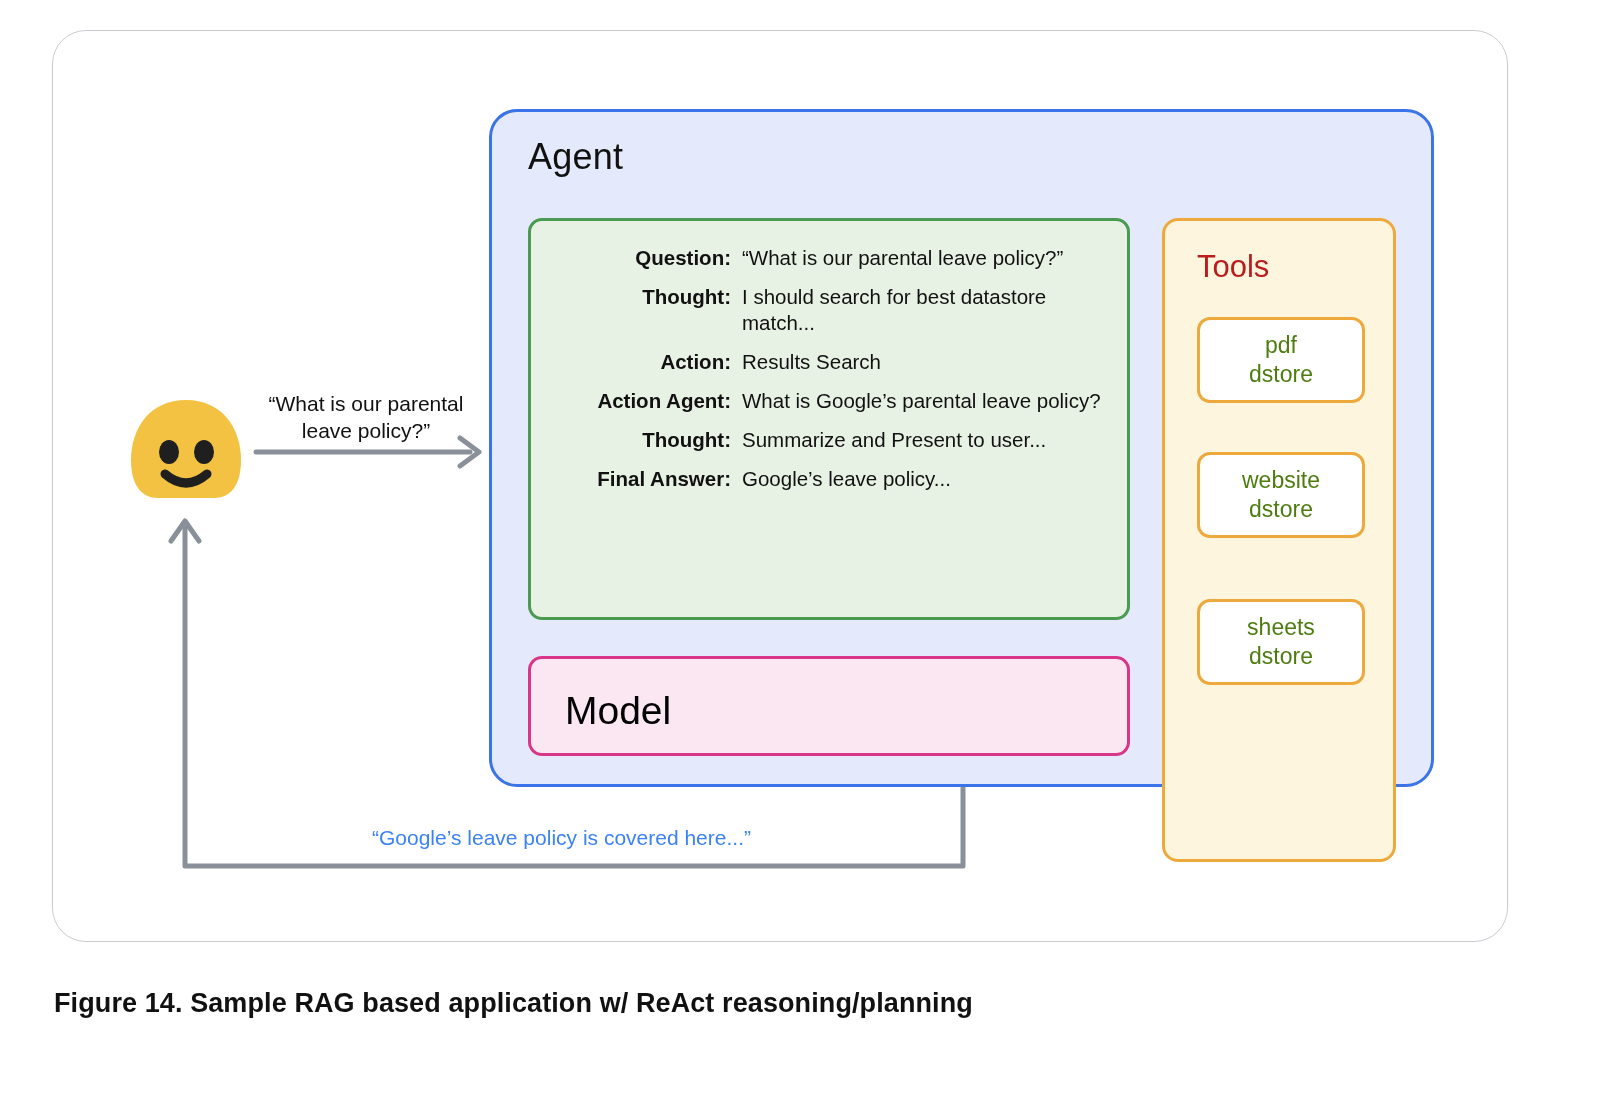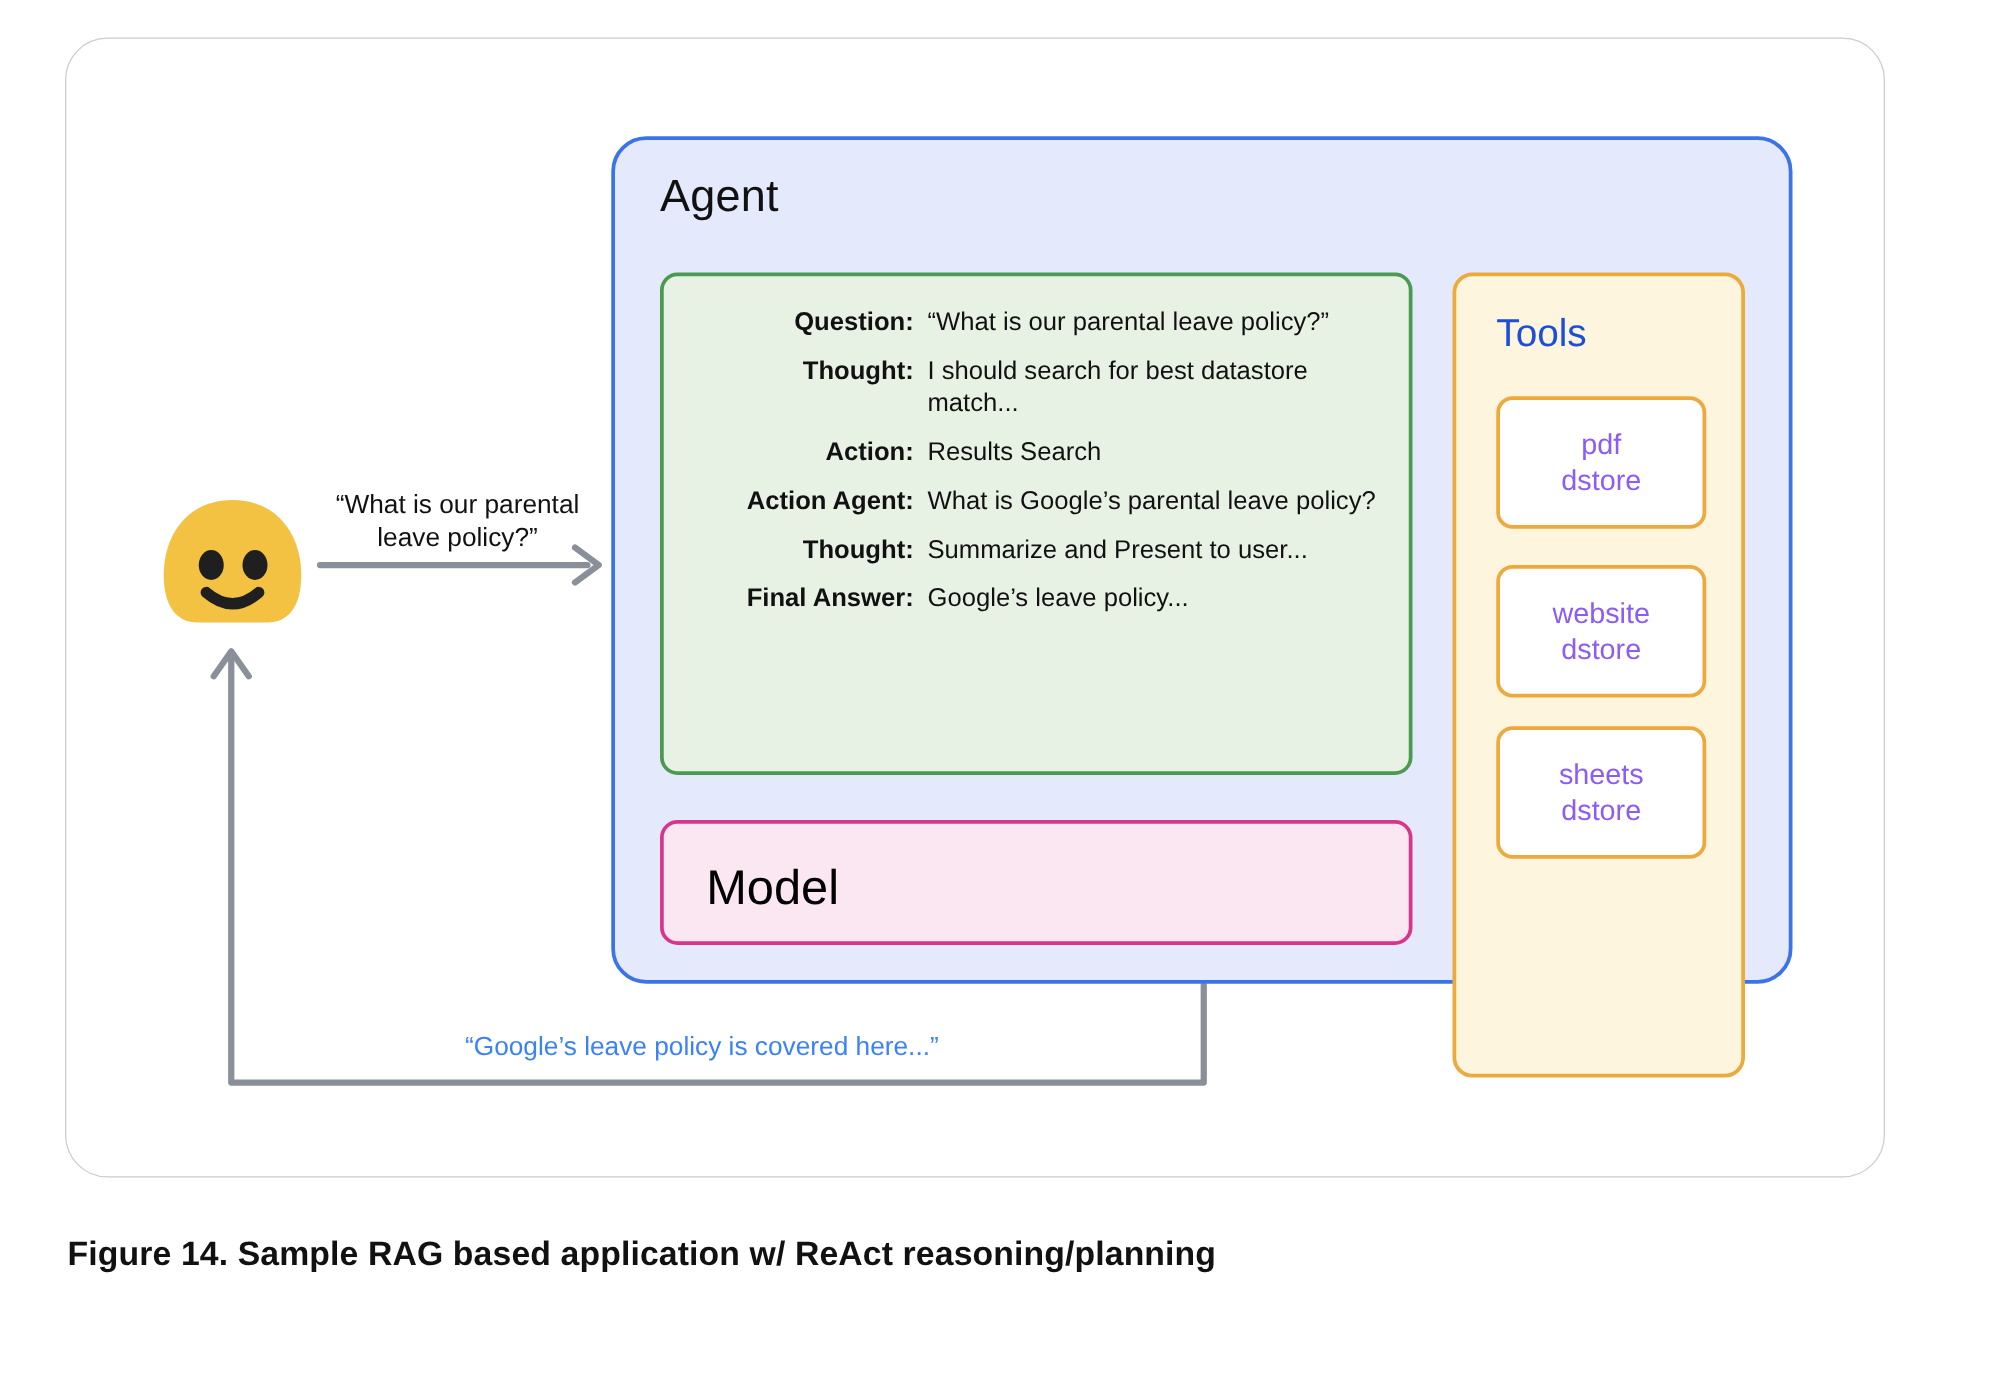--- a/index.html
+++ b/index.html
@@ -158,43 +158,43 @@
     border: 3px solid #eda93c;
     border-radius: 16px;
     background: #fdf5de;
     box-sizing: border-box;
   }
   #tools-title {
     position: absolute;
     left: 32px;
     top: 28px;
     font-size: 31px;
-    color: #1d4ed8;
+    color: #b91c1c;
   }
   .tool-card {
     position: absolute;
     left: 32px;
     width: 168px;
-    height: 106px;
+    height: 86px;
     border: 3px solid #eda93c;
     border-radius: 13px;
     background: #ffffff;
     box-sizing: border-box;
     display: flex;
     align-items: center;
     justify-content: center;
     text-align: center;
     font-size: 23px;
     line-height: 29px;
-    color: #8b5cf6;
+    color: #4d7c0f;
     white-space: pre-line;
   }
   #tool-card-0 { top: 96px; }
   #tool-card-1 { top: 231px; }
-  #tool-card-2 { top: 360px; }
+  #tool-card-2 { top: 378px; }
 
   
   #figure-caption {
     position: absolute;
     left: 54px;
     top: 988px;
     font-size: 27px;
     font-weight: bold;
     letter-spacing: 0.1px;
     color: #111111;

